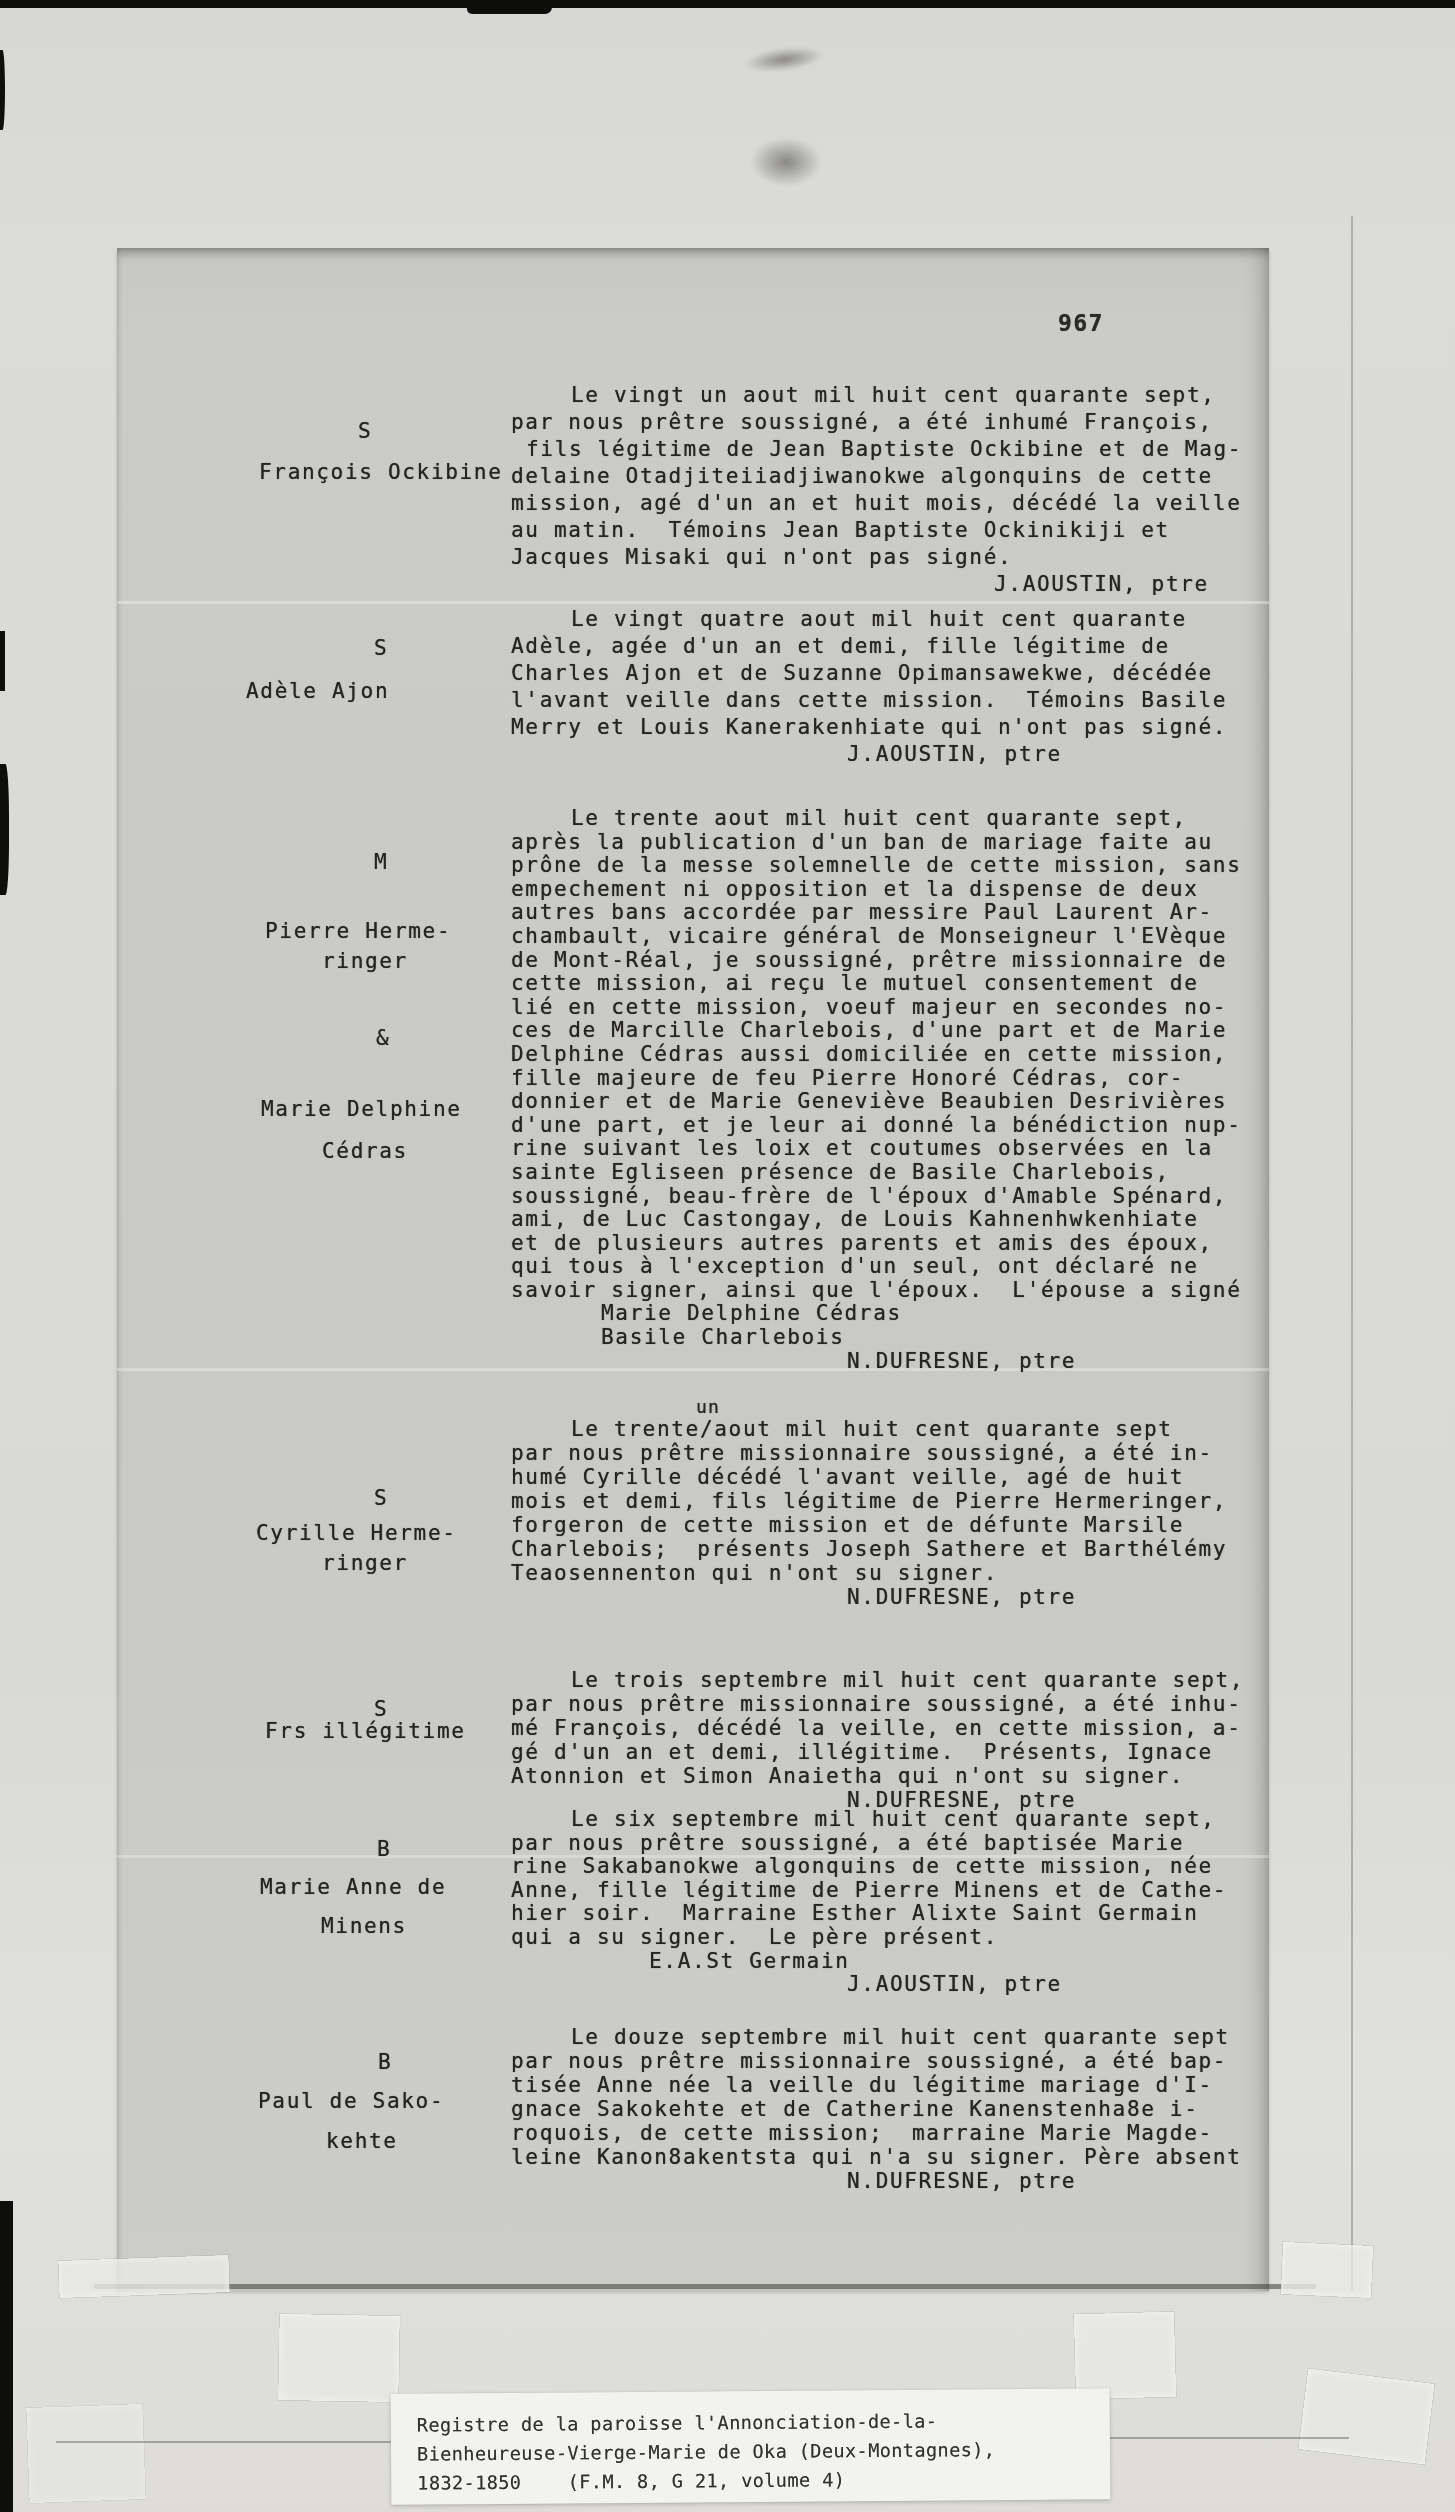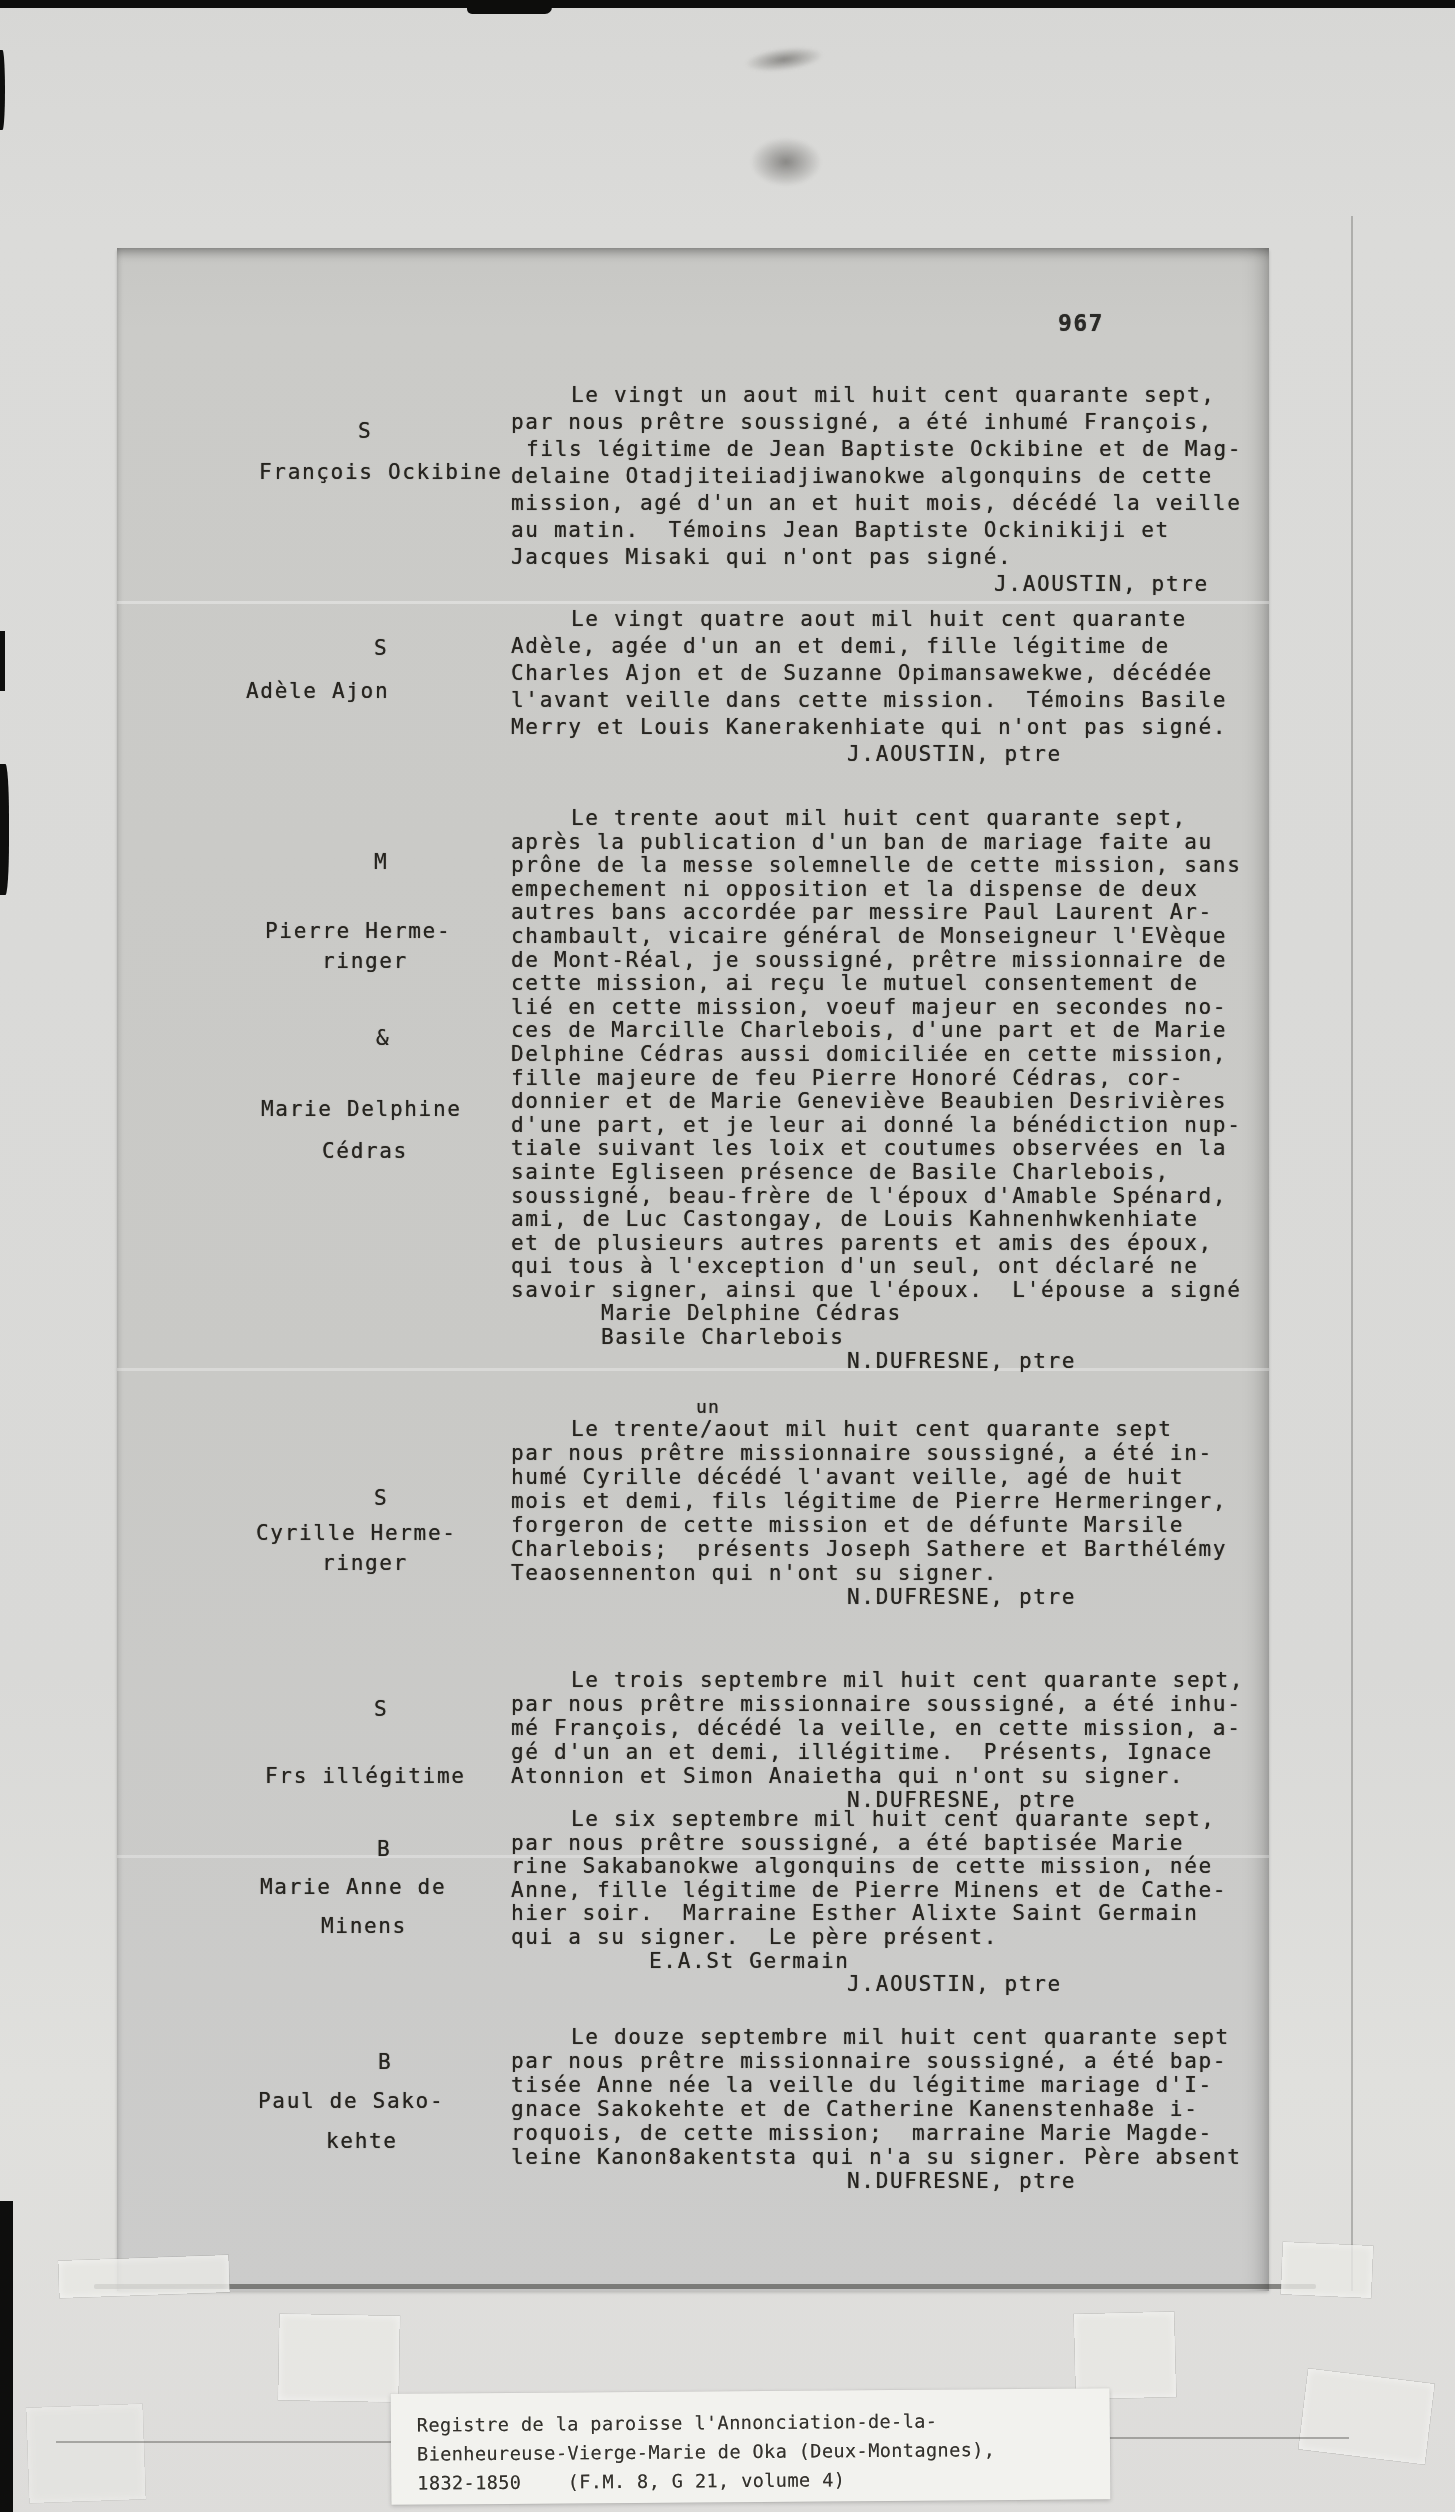--- a/index.html
+++ b/index.html
@@ -124,21 +124,21 @@
       <div class="tw line" style="height: 23.6px; line-height: 23.6px;">autres bans accordée par messire Paul Laurent Ar-</div>
       <div class="tw line" style="height: 23.6px; line-height: 23.6px;">chambault, vicaire général de Monseigneur l'EVèque</div>
       <div class="tw line" style="height: 23.6px; line-height: 23.6px;">de Mont-Réal, je soussigné, prêtre missionnaire de</div>
       <div class="tw line" style="height: 23.6px; line-height: 23.6px;">cette mission, ai reçu le mutuel consentement de</div>
       <div class="tw line" style="height: 23.6px; line-height: 23.6px;">lié en cette mission, voeuf majeur en secondes no-</div>
       <div class="tw line" style="height: 23.6px; line-height: 23.6px;">ces de Marcille Charlebois, d'une part et de Marie</div>
       <div class="tw line" style="height: 23.6px; line-height: 23.6px;">Delphine Cédras aussi domiciliée en cette mission,</div>
       <div class="tw line" style="height: 23.6px; line-height: 23.6px;">fille majeure de feu Pierre Honoré Cédras, cor-</div>
       <div class="tw line" style="height: 23.6px; line-height: 23.6px;">donnier et de Marie Geneviève Beaubien Desrivières</div>
       <div class="tw line" style="height: 23.6px; line-height: 23.6px;">d'une part, et je leur ai donné la bénédiction nup-</div>
-      <div class="tw line" style="height: 23.6px; line-height: 23.6px;">tiale suivant les loix et coutumes observées en la</div>
+      <div class="tw line" style="height: 23.6px; line-height: 23.6px;">rine suivant les loix et coutumes observées en la</div>
       <div class="tw line" style="height: 23.6px; line-height: 23.6px;">sainte Egliseen présence de Basile Charlebois,</div>
       <div class="tw line" style="height: 23.6px; line-height: 23.6px;">soussigné, beau-frère de l'époux d'Amable Spénard,</div>
       <div class="tw line" style="height: 23.6px; line-height: 23.6px;">ami, de Luc Castongay, de Louis Kahnenhwkenhiate</div>
       <div class="tw line" style="height: 23.6px; line-height: 23.6px;">et de plusieurs autres parents et amis des époux,</div>
       <div class="tw line" style="height: 23.6px; line-height: 23.6px;">qui tous à l'exception d'un seul, ont déclaré ne</div>
       <div class="tw line" style="height: 23.6px; line-height: 23.6px;">savoir signer, ainsi que l'époux.  L'épouse a signé</div>
       <div class="tw line sig" style="height: 23.6px; line-height: 23.6px;">Marie Delphine Cédras</div>
       <div class="tw line sig" style="height: 23.6px; line-height: 23.6px;">Basile Charlebois</div>
       <div class="tw line priest" style="height: 23.6px; line-height: 23.6px;">N.DUFRESNE, ptre</div>
     </div>
@@ -149,21 +149,21 @@
       <div class="tw line indent" style="height: 24px; line-height: 24px;">Le trente/aout mil huit cent quarante sept<span class="tw sup" style="left: 185px; top: -22px;">un</span></div>
       <div class="tw line" style="height: 24px; line-height: 24px;">par nous prêtre missionnaire soussigné, a été in-</div>
       <div class="tw line" style="height: 24px; line-height: 24px;">humé Cyrille décédé l'avant veille, agé de huit</div>
       <div class="tw line" style="height: 24px; line-height: 24px;">mois et demi, fils légitime de Pierre Hermeringer,</div>
       <div class="tw line" style="height: 24px; line-height: 24px;">forgeron de cette mission et de défunte Marsile</div>
       <div class="tw line" style="height: 24px; line-height: 24px;">Charlebois;  présents Joseph Sathere et Barthélémy</div>
       <div class="tw line" style="height: 24px; line-height: 24px;">Teaosennenton qui n'ont su signer.</div>
       <div class="tw line priest" style="height: 24px; line-height: 24px;">N.DUFRESNE, ptre</div>
     </div>
     <div class="tw margin-note" style="left: 374px; top: 1697px;">S</div>
-    <div class="tw margin-note" style="left: 265px; top: 1764px;">Frs illégitime</div>
+    <div class="tw margin-note" style="left: 265px; top: 1719px;">Frs illégitime</div>
     <div class="entry-body" style="left: 511px; top: 1668px;">
       <div class="tw line indent" style="height: 24px; line-height: 24px;">Le trois septembre mil huit cent quarante sept,</div>
       <div class="tw line" style="height: 24px; line-height: 24px;">par nous prêtre missionnaire soussigné, a été inhu-</div>
       <div class="tw line" style="height: 24px; line-height: 24px;">mé François, décédé la veille, en cette mission, a-</div>
       <div class="tw line" style="height: 24px; line-height: 24px;">gé d'un an et demi, illégitime.  Présents, Ignace</div>
       <div class="tw line" style="height: 24px; line-height: 24px;">Atonnion et Simon Anaietha qui n'ont su signer.</div>
       <div class="tw line priest" style="height: 24px; line-height: 24px;">N.DUFRESNE, ptre</div>
     </div>
     <div class="tw margin-note" style="left: 377px; top: 1837px;">B</div>
     <div class="tw margin-note" style="left: 260px; top: 1875px;">Marie Anne de</div>

